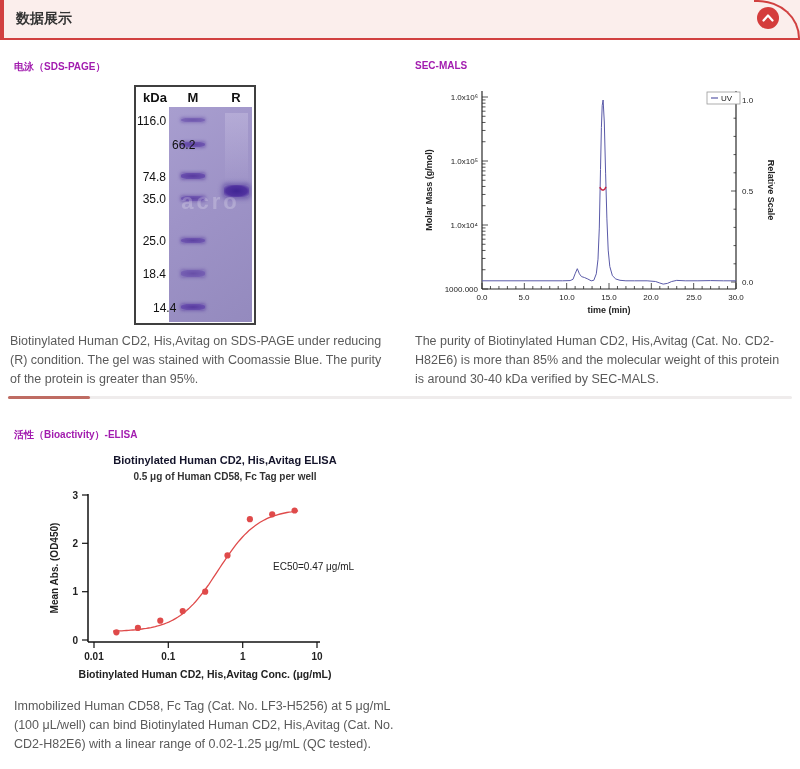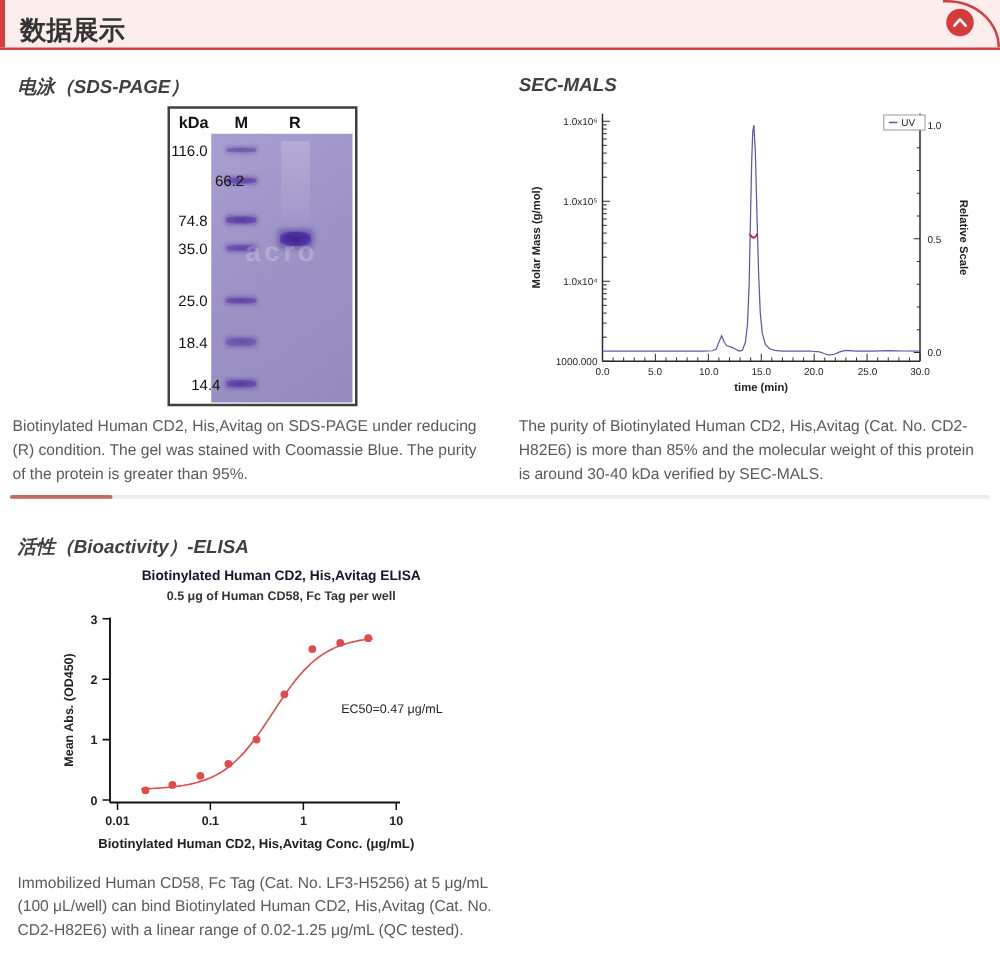--- a/index.html
+++ b/index.html
@@ -3,39 +3,39 @@
 <meta charset="utf-8">
 <style>
   * { margin:0; padding:0; box-sizing:border-box; }
   body { background:#fff; font-family:"Liberation Sans","DejaVu Sans",sans-serif; }
   #page { position:relative; width:800px; height:769px; background:#fff; overflow:hidden; }
 
   
   .hdr { position:absolute; left:0; top:0; width:800px; height:40px;
          background:#fbeeec; border-bottom:2px solid #d14040; }
   .hdr-accent { position:absolute; left:0; top:0; width:4px; height:38px; background:#d14040; }
-  .hdr-title { position:absolute; left:16px; top:10px; font-size:21px; font-weight:bold; color:#333; }
+  .hdr-title { position:absolute; left:16px; top:10px; font-size:14px; font-weight:bold; color:#333; }
   .hdr-arc { position:absolute; right:0; top:0; width:46px; height:38px;
              border-top:2px solid #d14040; border-right:2px solid #d14040;
              border-top-right-radius:42px 38px; }
   .top-btn { position:absolute; right:21px; top:7px; width:22px; height:22px; border-radius:50%;
              background:#d43c3c; border:none; cursor:pointer; display:flex; align-items:center; justify-content:center; }
 
   
-  .sec-title { position:absolute; font-size:15px; font-weight:bold; color:#404040;font-style:italic; }
+  .sec-title { position:absolute; font-size:10px; font-weight:bold; color:#a21caf; }
 
   
   .caption { position:absolute; font-size:12.5px; line-height:1.5; color:#5a5a5a; }
 
   
   .divider { position:absolute; left:8px; top:396px; width:784px; height:3px; background:#efecec; border-radius:2px; }
   .divider-thumb { position:absolute; left:0; top:0; width:82px; height:3px; background:#bf6c63; border-radius:2px; }
 
   
-  .gel-fig { position:absolute; left:134px; top:85px; width:152px; height:240px;
+  .gel-fig { position:absolute; left:134px; top:85px; width:122px; height:240px;
              background:#fff; border:2px solid #3f3f3f; }
   .gel-head { position:absolute; font-size:13px; font-weight:600; color:#111; text-align:center; }
   .gel-area { position:absolute; left:33px; top:20px; right:2px; bottom:1px;
               background:linear-gradient(145deg,#a89ecf 0%,#9e93c7 45%,#948abe 100%); overflow:hidden; }
   .m-band { position:absolute; left:12px; width:24px; height:5px; border-radius:2px;
             background:radial-gradient(ellipse at center,#57399f 0%,#6a50ae 70%,rgba(122,100,184,0) 100%);
             box-shadow:0 0 3px 1px rgba(87,57,159,0.55); }
   .r-smear { position:absolute; left:56px; top:6px; width:23px; height:72px;
              background:linear-gradient(rgba(200,192,226,0.45),rgba(200,192,226,0.12) 75%,rgba(200,192,226,0)); }
   .r-band { position:absolute; left:55px; top:78px; width:25px; height:12px; border-radius:3px;

